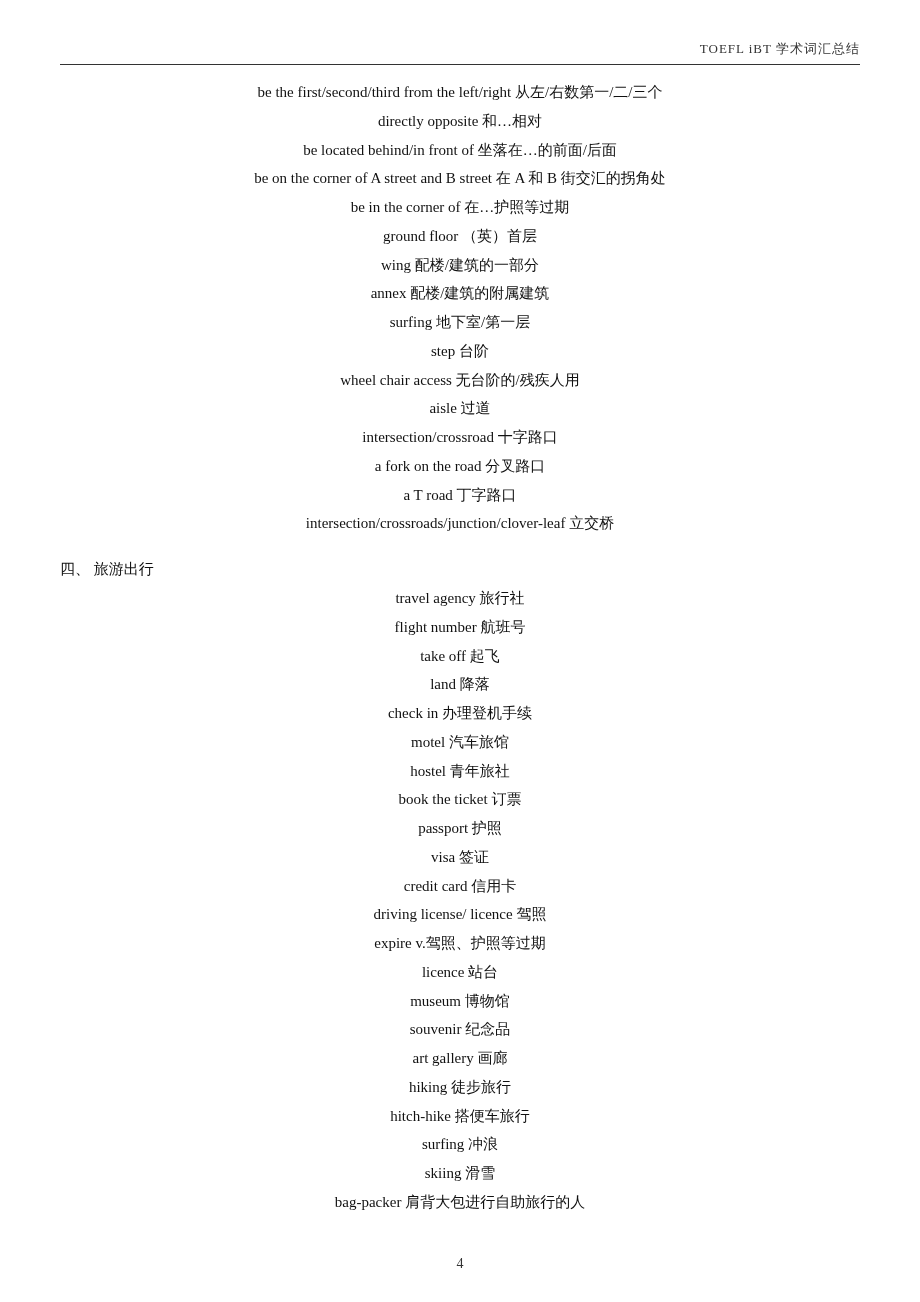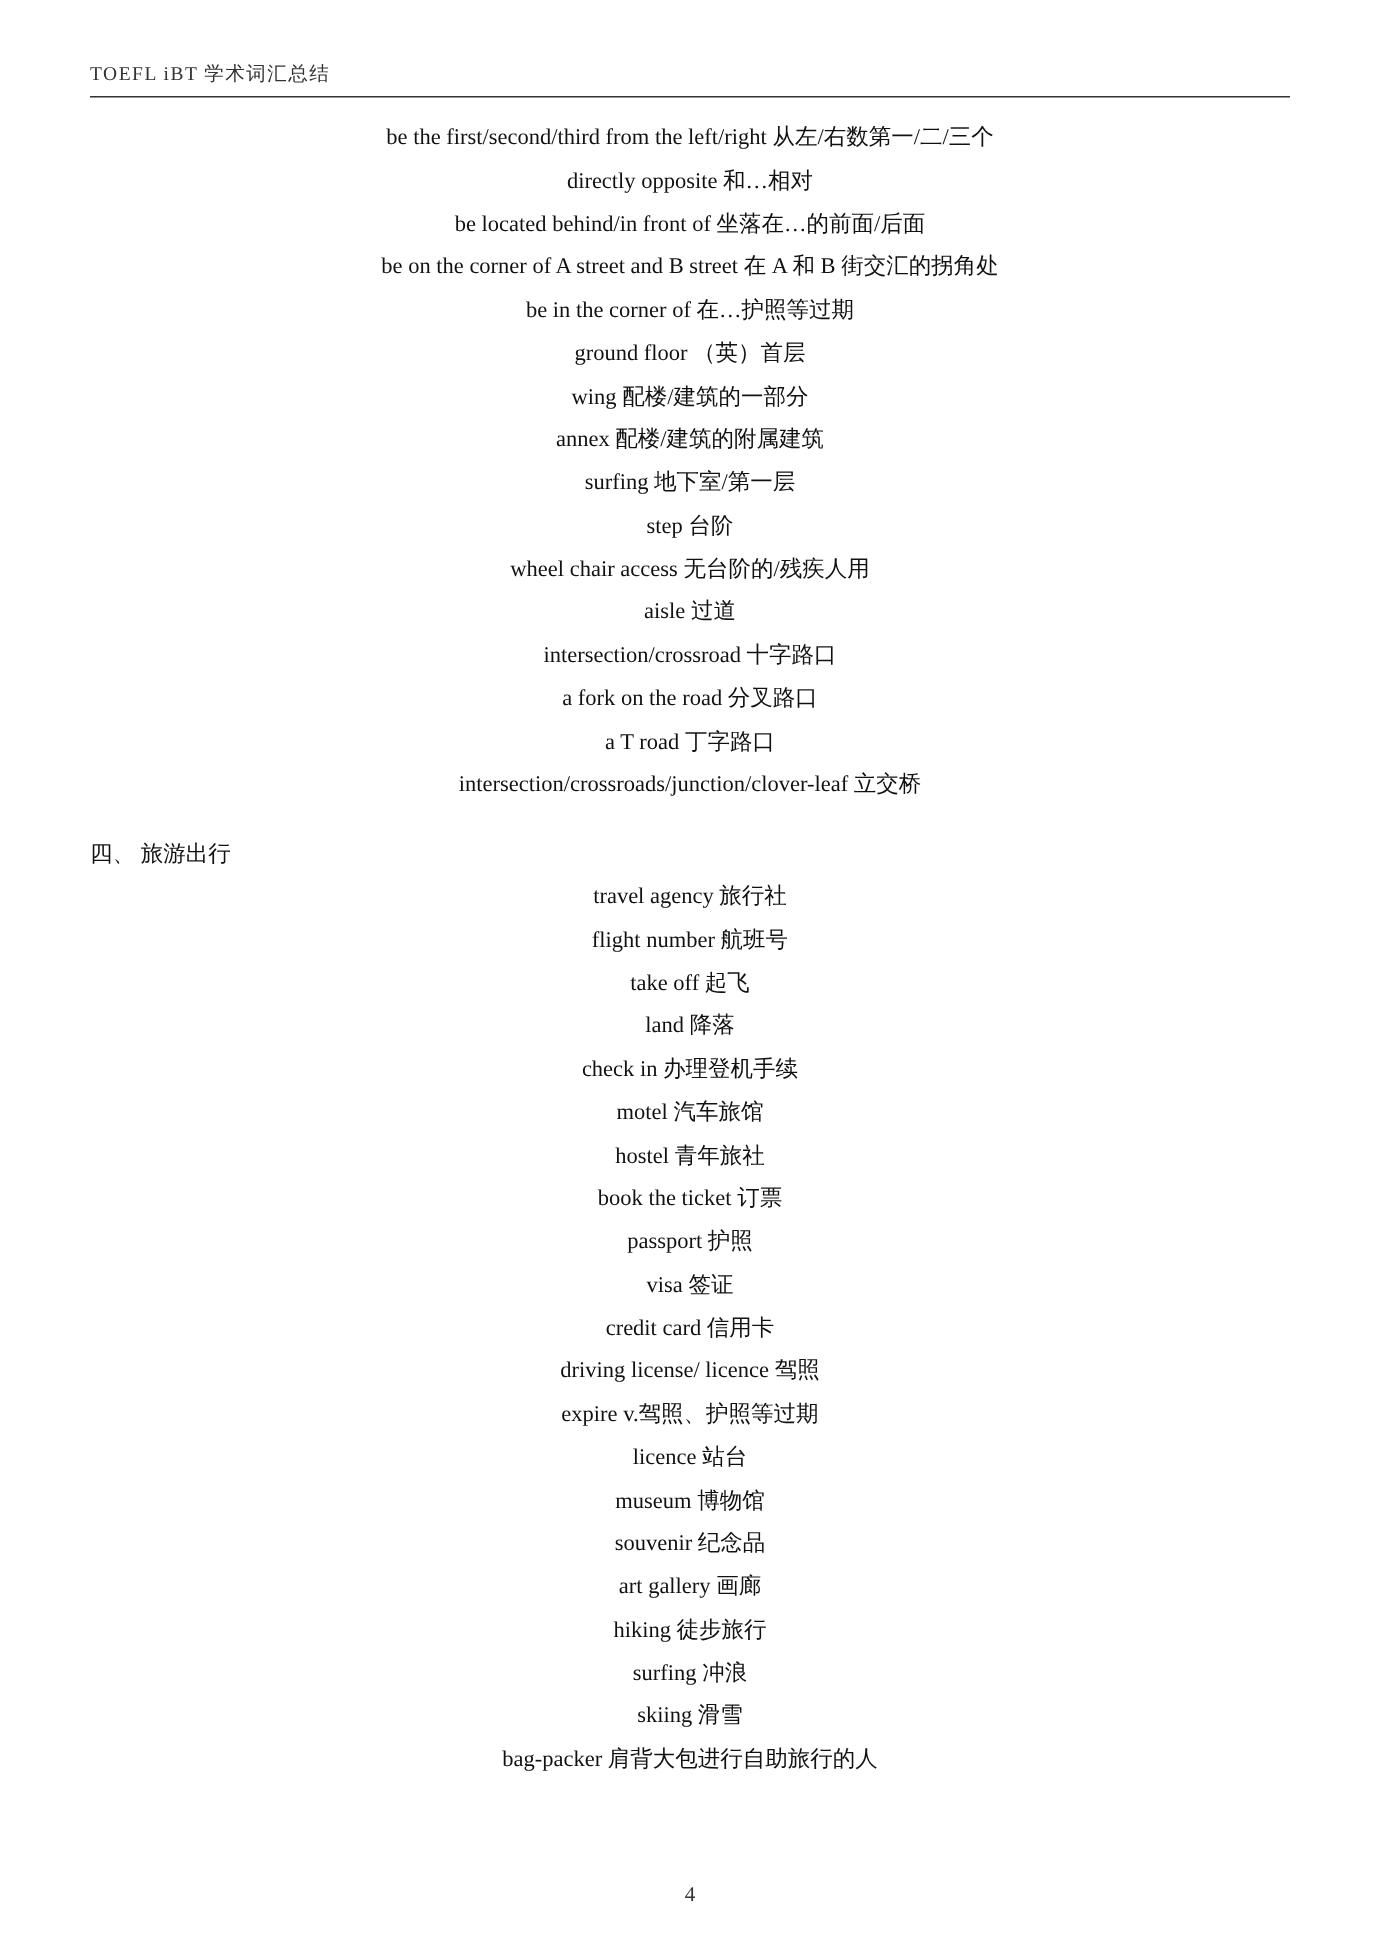--- a/index.html
+++ b/index.html
@@ -16,21 +16,21 @@
       width: 920px;
       min-height: 1302px;
       position: relative;
     }
 
     .page-container {
       padding: 40px 60px 60px 60px;
     }
 
     .header {
-      text-align: left;
+      text-align: right;
       border-bottom: 1px solid #333;
       padding-bottom: 6px;
       margin-bottom: 14px;
     }
 
     .header-title {
       font-size: 13px;
       letter-spacing: 1px;
       color: #333;
     }
@@ -102,20 +102,21 @@
       <span class="line">passport  护照</span>
       <span class="line">visa  签证</span>
       <span class="line">credit card  信用卡</span>
       <span class="line">driving license/ licence  驾照</span>
       <span class="line">expire v.驾照、护照等过期</span>
       <span class="line">licence  站台</span>
       <span class="line">museum  博物馆</span>
       <span class="line">souvenir  纪念品</span>
       <span class="line">art gallery  画廊</span>
       <span class="line">hiking  徒步旅行</span>
+      <span class="line">hitch-hike  搭便车旅行</span>
       <span class="line">surfing  冲浪</span>
       <span class="line">skiing  滑雪</span>
       <span class="line">bag-packer  肩背大包进行自助旅行的人</span>
     </div>
 
 </div>
 
 <div class="page-number">4</div>
 
 </body></html>

